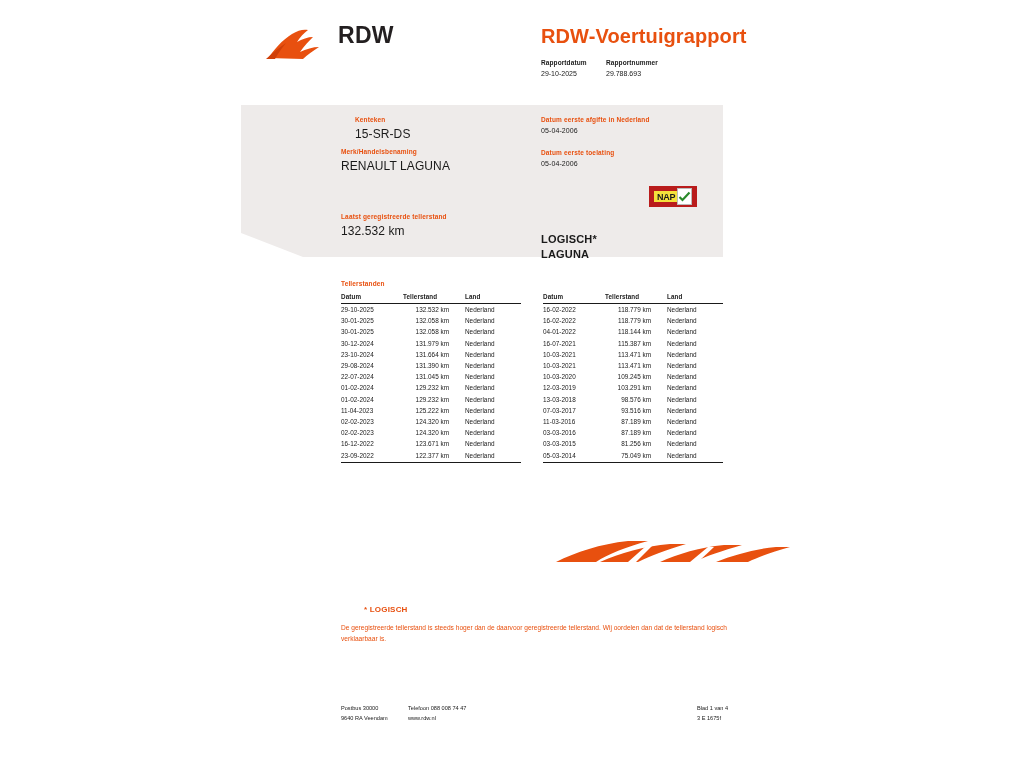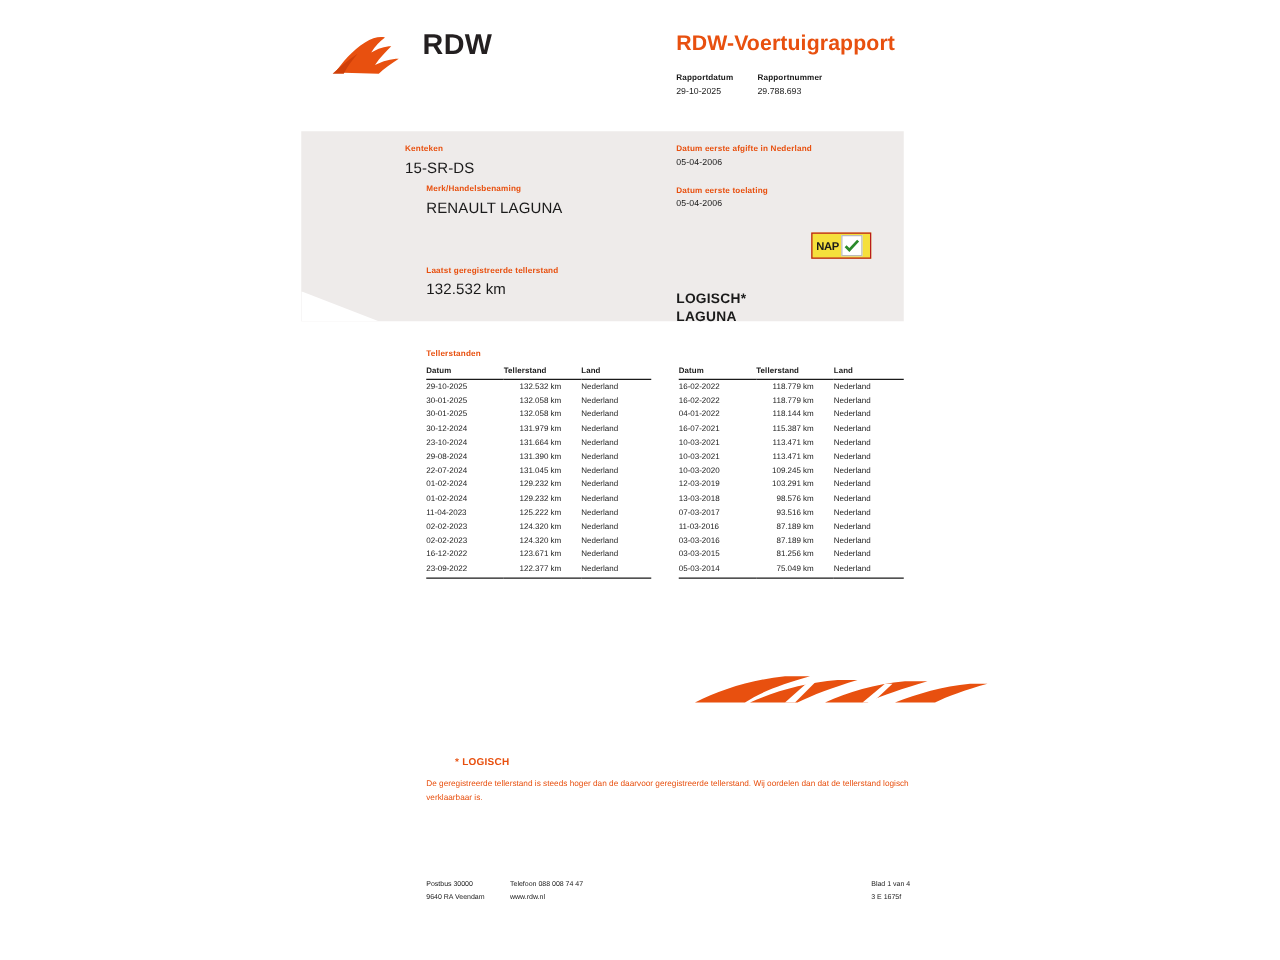--- a/index.html
+++ b/index.html
@@ -25,21 +25,21 @@
     position: absolute;
     left: 338px; top: 22px;
     font-size: 23px;
     font-weight: bold;
     letter-spacing: 0.3px;
     color: #231f20;
   }
   .report-title {
     position: absolute;
     left: 541px; top: 25px;
-    font-size: 17px;
+    font-size: 20px;
     font-weight: bold;
     color: #e8500f;
     letter-spacing: 0.1px;
   }
   .hdr-meta { position: absolute; top: 59px; font-size: 6.5px; }
   .hdr-meta .lbl {
     font-weight: bold;
     color: #1a1a1a;
     letter-spacing: 0.1px;
     display: block;
@@ -73,42 +73,42 @@
     margin-bottom: 4px;
   }
   .field .val {
     font-size: 12px;
     color: #1a1a1a;
     display: block;
     letter-spacing: 0.1px;
   }
   .field .val.small { font-size: 7px; }
 
-  .f-kenteken { left: 324px; top: 116px; }
+  .f-kenteken { left: 355px; top: 116px; }
   .f-merk     { left: 341px; top: 148px; }
   .f-teller   { left: 341px; top: 213px; }
   .f-afgifte  { left: 541px; top: 116px; }
   .f-toelating{ left: 541px; top: 149px; }
 
   .verdict {
     position: absolute;
     left: 541px; top: 192px;
     font-size: 11px;
     font-weight: bold;
     color: #1a1a1a;
     line-height: 15px;
     letter-spacing: 0.2px;
     margin-top: 40px;
   }
   .nap-badge {
     position: absolute;
     left: 649px; top: 186px;
     width: 48px; height: 21px;
     background: #f5e03c;
-    border: 1px solid #b91c1c;
+    border: 5px solid #b91c1c;
     display: flex;
     align-items: center;
     padding-left: 3px;
   }
   .nap-badge .nap-text {
     font-size: 9px;
     font-weight: bold;
     color: #1a1a1a;
     letter-spacing: -0.3px;
   }

